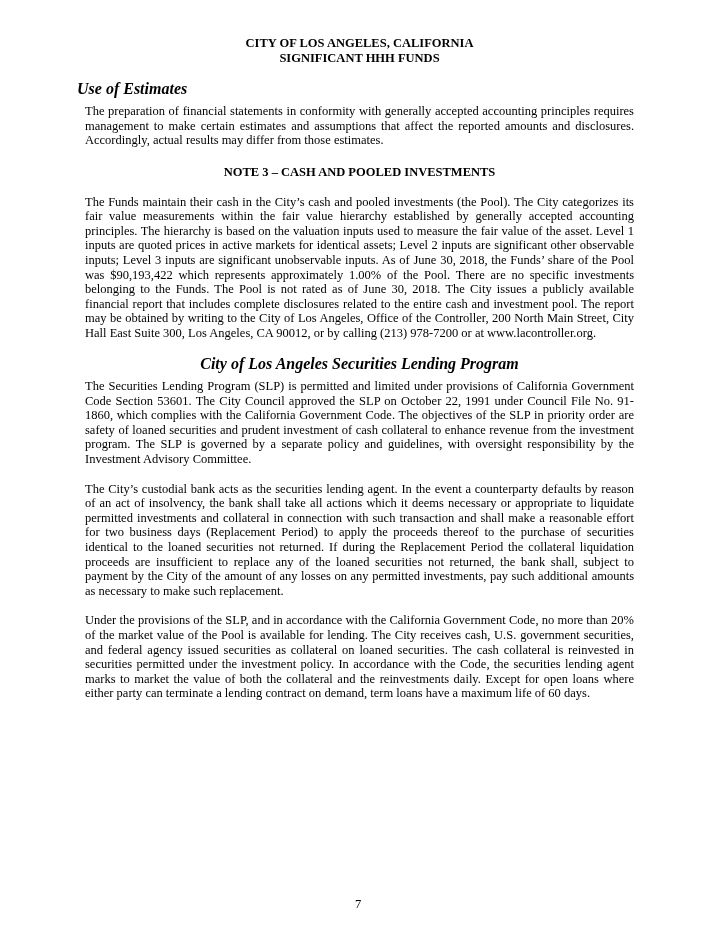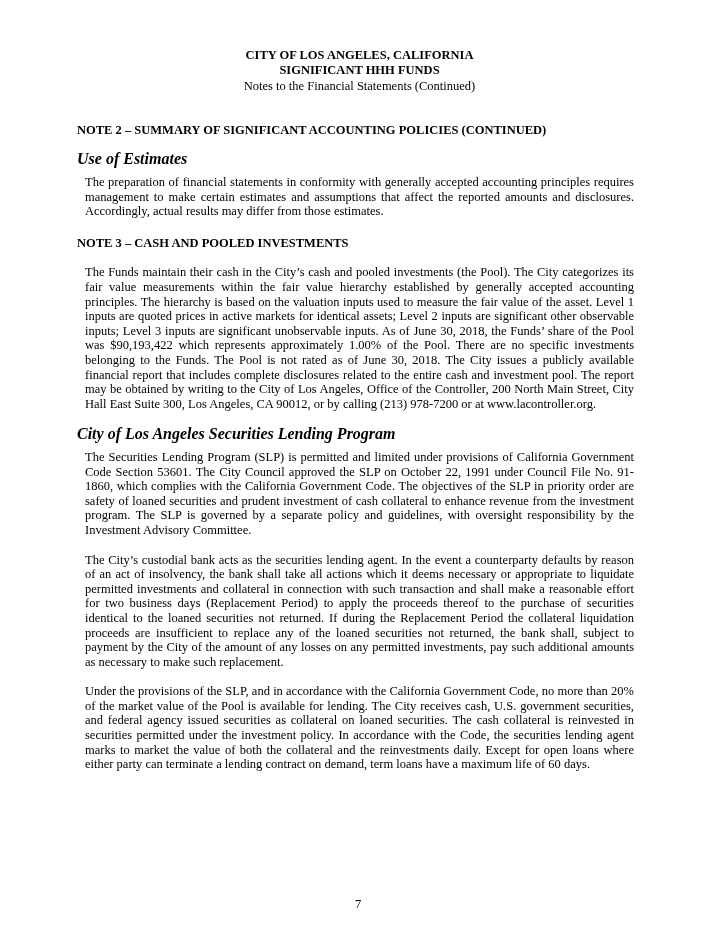--- a/index.html
+++ b/index.html
@@ -6,21 +6,21 @@
     margin: 0;
     padding: 0;
     background: #ffffff;
   }
   .page {
     position: relative;
     width: 716px;
     height: 929px;
     box-sizing: border-box;
     background: #ffffff;
-    padding: 48px 74px 0 77px;
+    padding: 36px 74px 0 77px;
     font-family: "Liberation Serif", "DejaVu Serif", serif;
     color: #000000;
     font-size: 12.5px;
     line-height: 14.6px;
     overflow: hidden;
   }
   .doc-header {
     text-align: center;
     line-height: 15.3px;
   }
@@ -45,51 +45,50 @@
   }
   p.body-para {
     margin: 8px;
     text-align: justify;
   }
   p.body-para.gap {
     margin-top: 15px;
   }
   .note3-heading {
     margin-top: 17px;
+    text-align: center;
   }
   .page-footer {
     position: absolute;
     left: 0;
     right: 0;
     top: 897px;
     text-align: center;
     font-size: 12.5px;
   }
 </style>
 </head>
 <body>
 
 <div class="page">
 
   <div class="doc-header">
     <div class="hl-bold">CITY OF LOS ANGELES, CALIFORNIA</div>
     <div class="hl-bold">SIGNIFICANT HHH FUNDS</div>
-    <div>Notes to the Financial Statements (Continued)</div>
   </div>
 
-  <div class="note-heading first">NOTE 2 – SUMMARY OF SIGNIFICANT ACCOUNTING POLICIES (CONTINUED)</div>
 
   <div class="sub-heading">Use of Estimates</div>
   <p class="body-para">The preparation of financial statements in conformity with generally accepted accounting principles requires management to make certain estimates and assumptions that affect the reported amounts and disclosures.  Accordingly, actual results may differ from those estimates.</p>
 
   <div class="note-heading note3-heading">NOTE 3 – CASH AND POOLED INVESTMENTS</div>
 
   <p class="body-para gap">The Funds maintain their cash in the City’s cash and pooled investments (the Pool). The City categorizes its fair value measurements within the fair value hierarchy established by generally accepted accounting principles.  The hierarchy is based on the valuation inputs used to measure the fair value of the asset.  Level 1 inputs are quoted prices in active markets for identical assets; Level 2 inputs are significant other observable inputs; Level 3 inputs are significant unobservable inputs.  As of June 30, 2018, the Funds’ share of the Pool was $90,193,422 which represents approximately 1.00% of the Pool. There are no specific investments belonging to the Funds. The Pool is not rated as of June 30, 2018.  The City issues a publicly available financial report that includes complete disclosures related to the entire cash and investment pool. The report may be obtained by writing to the City of Los Angeles, Office of the Controller, 200 North Main Street, City Hall East Suite 300, Los Angeles, CA 90012, or by calling (213) 978-7200 or at www.lacontroller.org.</p>
 
-  <div class="sub-heading" style="margin-top:16px;">City of Los Angeles Securities Lending Program</div>
+  <div class="sub-heading" style="margin-top:16px;text-align:center;">City of Los Angeles Securities Lending Program</div>
   <p class="body-para">The Securities Lending Program (SLP) is permitted and limited under provisions of California Government Code Section 53601. The City Council approved the SLP on October 22, 1991 under Council File No. 91-1860, which complies with the California Government Code. The objectives of the SLP in priority order are safety of loaned securities and prudent investment of cash collateral to enhance revenue from the investment program. The SLP is governed by a separate policy and guidelines, with oversight responsibility by the Investment Advisory Committee.</p>
 
   <p class="body-para gap">The City’s custodial bank acts as the securities lending agent. In the event a counterparty defaults by reason of an act of insolvency, the bank shall take all actions which it deems necessary or appropriate to liquidate permitted investments and collateral in connection with such transaction and shall make a reasonable effort for two business days (Replacement Period) to apply the proceeds thereof to the purchase of securities identical to the loaned securities not returned. If during the Replacement Period the collateral liquidation proceeds are insufficient to replace any of the loaned securities not returned, the bank shall, subject to payment by the City of the amount of any losses on any permitted investments, pay such additional amounts as necessary to make such replacement.</p>
 
   <p class="body-para gap">Under the provisions of the SLP, and in accordance with the California Government Code, no more than 20% of the market value of the Pool is available for lending. The City receives cash, U.S. government securities, and federal agency issued securities as collateral on loaned securities. The cash collateral is reinvested in securities permitted under the investment policy. In accordance with the Code, the securities lending agent marks to market the value of both the collateral and the reinvestments daily. Except for open loans where either party can terminate a lending contract on demand, term loans have a maximum life of 60 days.</p>
 
 
   <div class="page-footer">7</div>
 
 </div>

